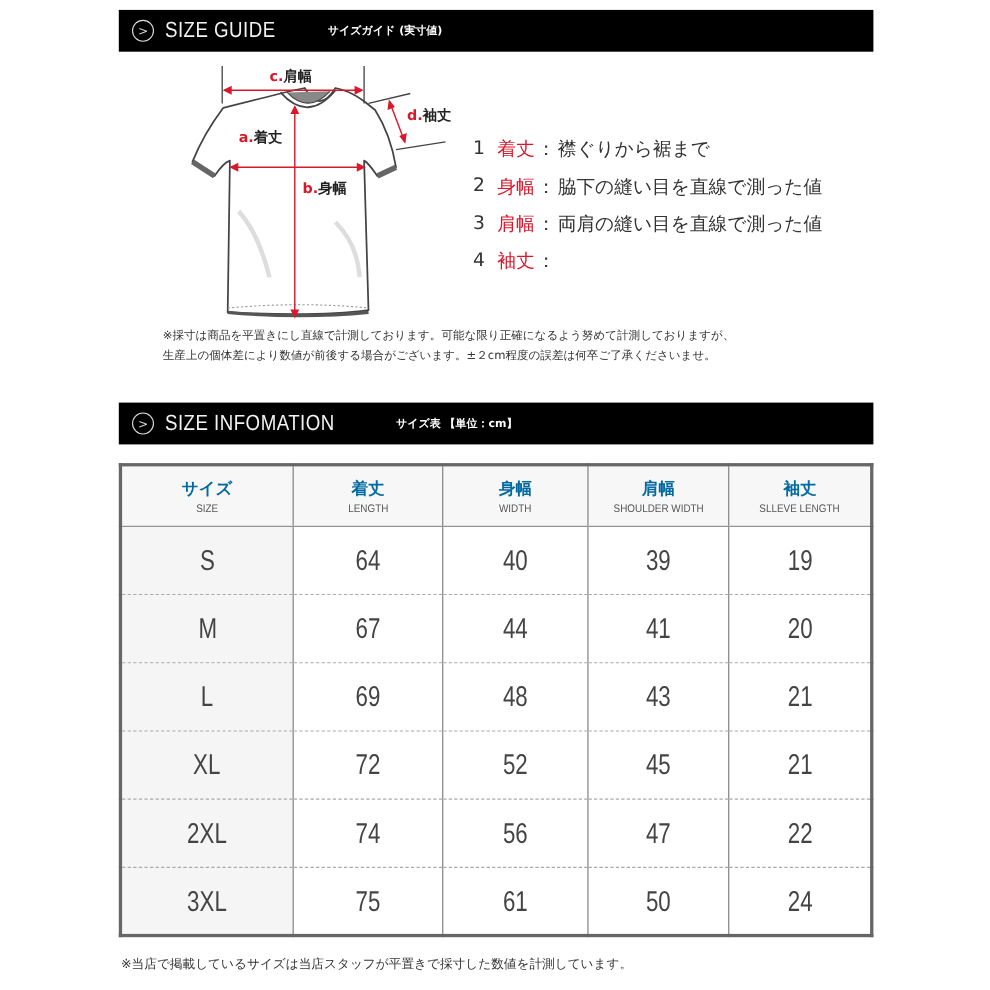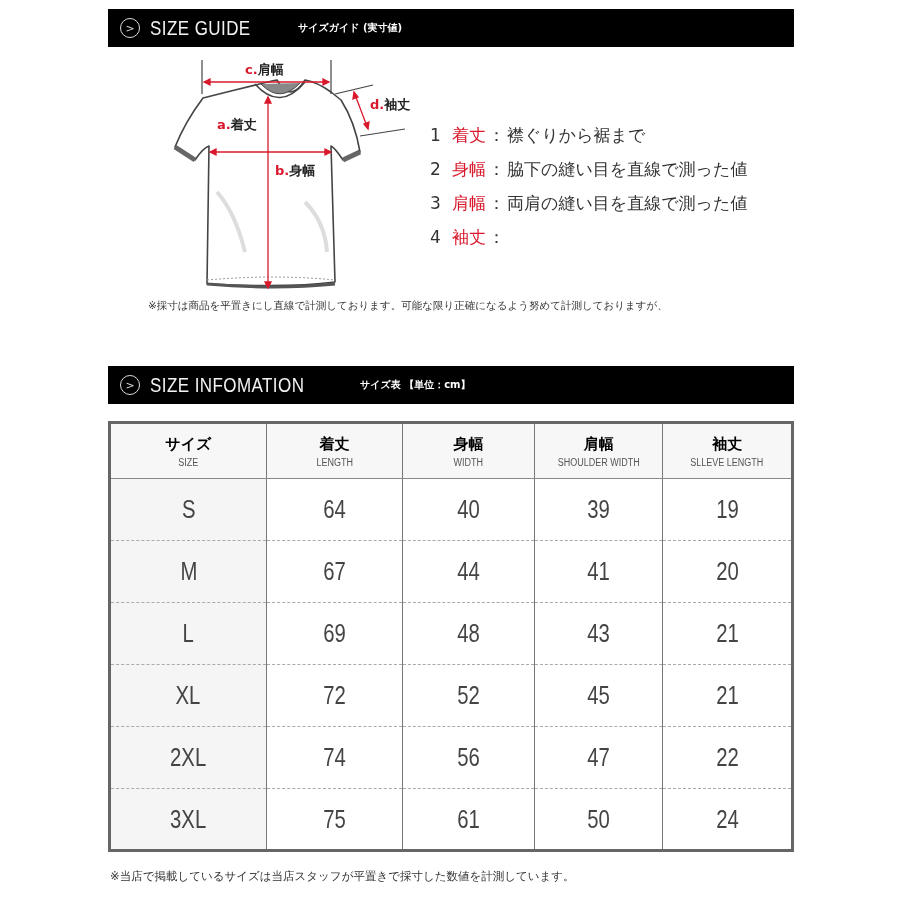--- a/index.html
+++ b/index.html
@@ -43,21 +43,21 @@
     .note { position: absolute; left: 148px; top: 296px; font-size: 10.5px; line-height: 18px; color: #333; white-space: nowrap; }
 
     .size-table {
       position: absolute; left: 108px; top: 421px; width: 686px; height: 431px;
       border: 3px solid #666; border-collapse: collapse; table-layout: fixed;
     }
     .size-table th, .size-table td { border-left: 1px solid #777; text-align: center; }
     .size-table th:first-child, .size-table td:first-child { border-left: none; }
     .size-table thead tr { height: 56px; background: #f7f7f7; }
     .size-table thead th { border-bottom: 1px solid #888; font-weight: normal; vertical-align: middle; }
-    .size-table th .jp { display: block; font-size: 15px; font-weight: bold; color: #000000; line-height: 18px; }
+    .size-table th .jp { display: block; font-size: 15px; font-weight: bold; color: #0369a1; line-height: 18px; }
     .size-table th .en { display: block; font-family: "Liberation Sans", sans-serif; font-size: 10px; color: #555; margin-top: 4px; transform: scaleX(0.9); }
     .size-table tbody tr { height: 62px; }
     .size-table tbody tr + tr td { border-top: 1px dashed #aaa; }
     .size-table tbody td {
       font-family: "Liberation Sans", sans-serif; font-size: 26px; color: #444;
       font-weight: normal; vertical-align: middle;
     }
     .size-table tbody td span { display: inline-block; transform: scaleX(0.78); }
     .size-table tbody td:first-child { background: #f5f5f5; }
 
@@ -144,20 +144,21 @@
   </div>
   <div class="legend-row">
     <span class="num">4</span>
     <span class="term">袖丈</span>
     <span class="colon">：</span>
   </div>
 </div>
 
 <div class="note">
   <div>※採寸は商品を平置きにし直線で計測しております。可能な限り正確になるよう努めて計測しておりますが、</div>
+  <div>生産上の個体差により数値が前後する場合がございます。±２cm程度の誤差は何卒ご了承くださいませ。</div>
 </div>
 
 <div class="section-bar" id="bar-info">
   <span class="circle">&gt;</span>
   <span class="title">SIZE INFOMATION</span>
   <span class="sub">サイズ表 【単位：cm】</span>
 </div>
 
 <table class="size-table">
   <colgroup>

